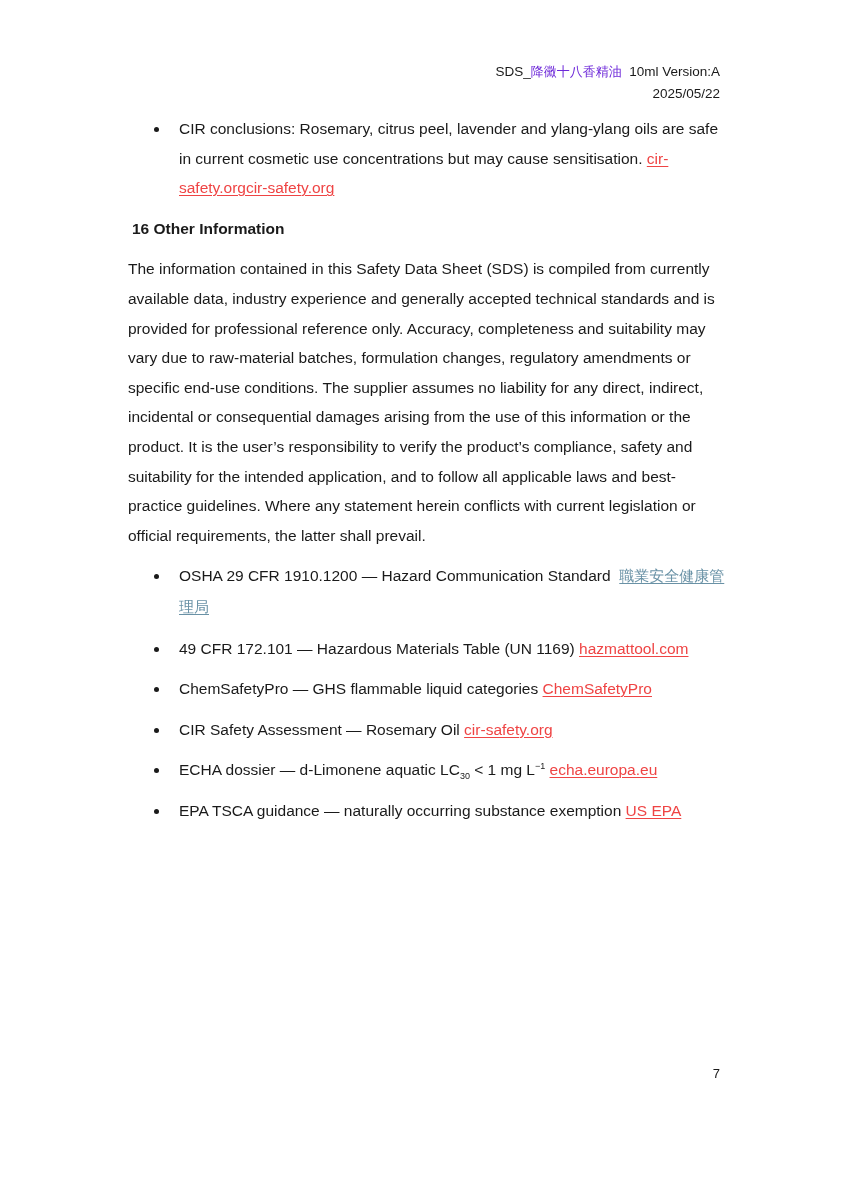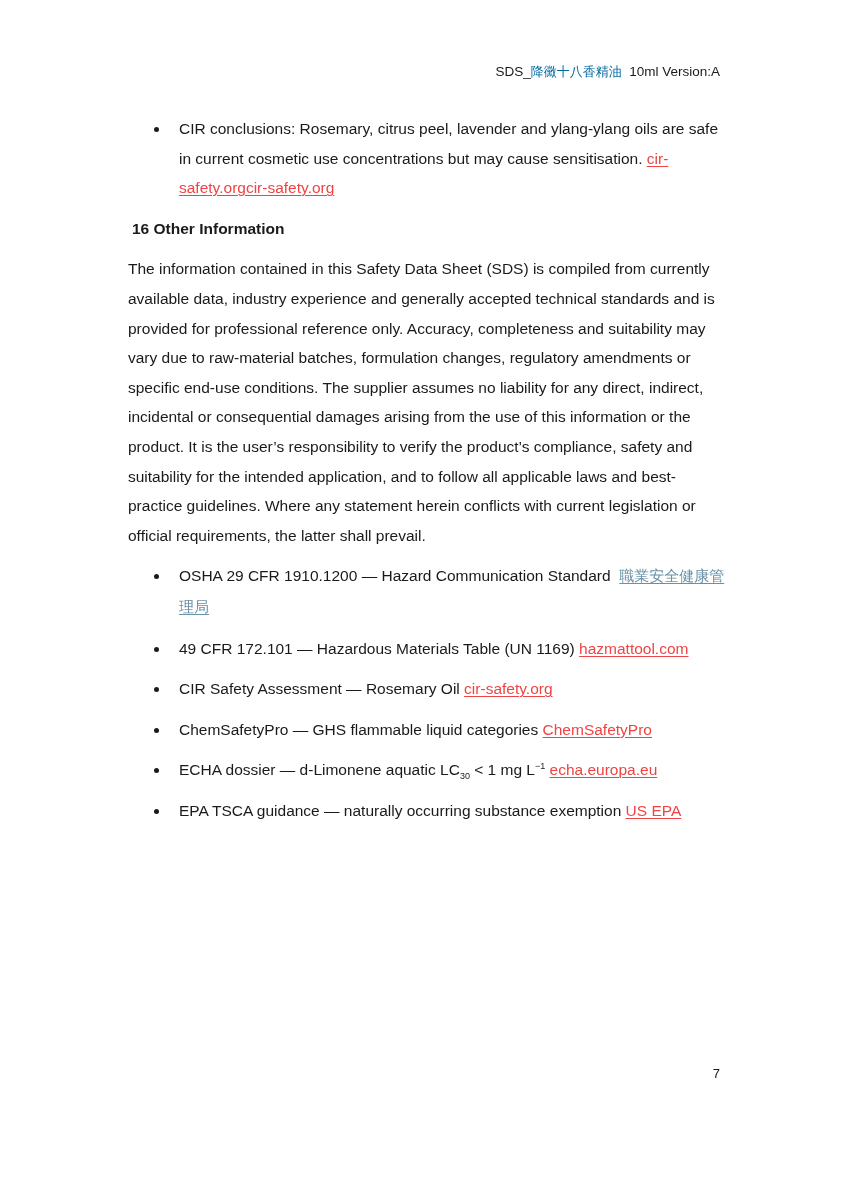--- a/index.html
+++ b/index.html
@@ -26,21 +26,21 @@
       right: 128px;
       top: 61px;
       text-align: right;
       font-size: 13.5px;
       line-height: 22px;
       color: #1a1a1a;
     }
     .header .cjk {
       font-family: "DejaVu Sans", sans-serif;
       font-size: 13px;
-      color: #0369a1;
+      color: #6d28d9;
     }
     .content {
       position: absolute;
       left: 128px;
       top: 114px;
       width: 600px;
       font-size: 15.5px;
       line-height: 29.6px;
     }
     .bullet-list {
@@ -96,20 +96,21 @@
       color: #1a1a1a;
     }
   </style>
 </head>
 <body>
 
 <div class="page">
 
   <div class="header">
     <div><span>SDS_</span><span class="cjk">降黴十八香精油</span><span style="white-space:pre">  10ml Version:A</span></div>
+    <div>2025/05/22</div>
   </div>
 
   <div class="content">
 
     <ul class="bullet-list">
       <li class="bullet-item">
         <span class="bullet-dot"></span>
         <b>CIR conclusions:</b><span> Rosemary, citrus peel, lavender and ylang-ylang oils are </span><b>safe in current cosmetic use concentrations</b><span> but may cause sensitisation. </span><a class="link" href="#">cir-safety.orgcir-safety.org</a>
       </li>
     </ul>
@@ -123,25 +124,25 @@
       <li class="bullet-item">
         <span class="bullet-dot"></span>
         <span style="white-space:pre-wrap">OSHA 29 CFR 1910.1200 — Hazard Communication Standard  </span><a class="link cjk" href="#">職業安全健康管理局</a>
       </li>
       <li class="bullet-item">
         <span class="bullet-dot"></span>
         <span>49 CFR 172.101 — Hazardous Materials Table (UN 1169) </span><a class="link" href="#">hazmattool.com</a>
       </li>
       <li class="bullet-item">
         <span class="bullet-dot"></span>
-        <span>CIR Safety Assessment — Rosemary Oil </span><a class="link" href="#">cir-safety.org</a>
+        <span>ChemSafetyPro — GHS flammable liquid categories </span><a class="link" href="#">ChemSafetyPro</a>
       </li>
       <li class="bullet-item">
         <span class="bullet-dot"></span>
-        <span>ChemSafetyPro — GHS flammable liquid categories </span><a class="link" href="#">ChemSafetyPro</a>
+        <span>CIR Safety Assessment — Rosemary Oil </span><a class="link" href="#">cir-safety.org</a>
       </li>
       <li class="bullet-item">
         <span class="bullet-dot"></span>
         <span>ECHA dossier — d-Limonene aquatic LC</span><sub>30</sub><span> &lt; 1 mg L</span><sup>−1</sup><span style="white-space:pre"> </span><a class="link" href="#">echa.europa.eu</a>
       </li>
       <li class="bullet-item">
         <span class="bullet-dot"></span>
         <span>EPA TSCA guidance — naturally occurring substance exemption </span><a class="link" href="#">US EPA</a>
       </li>
     </ul>

